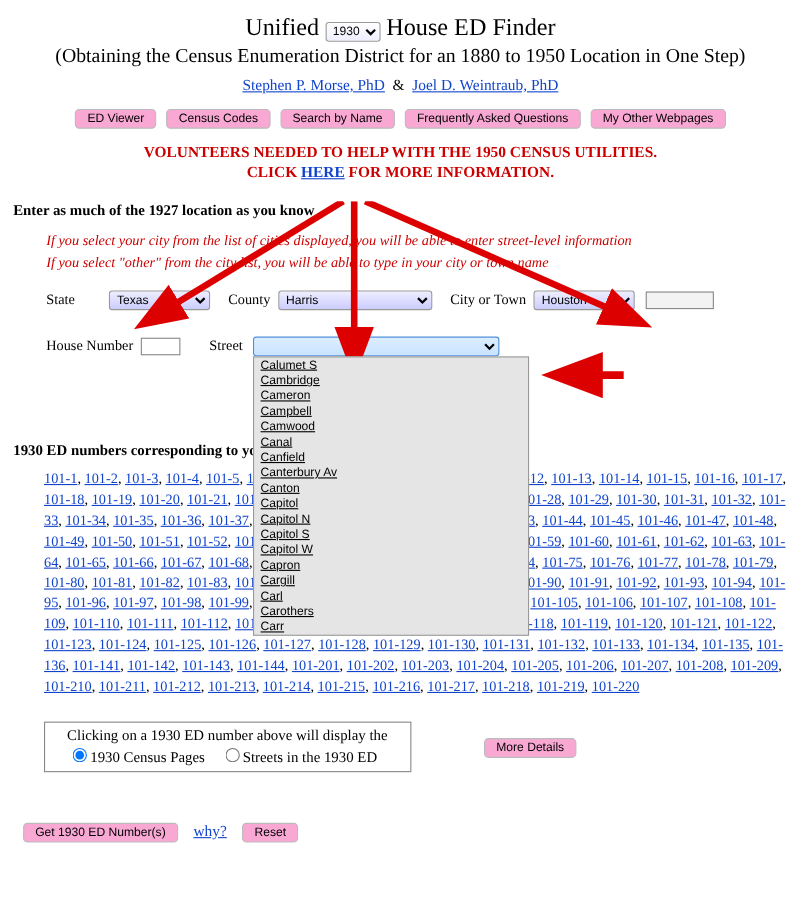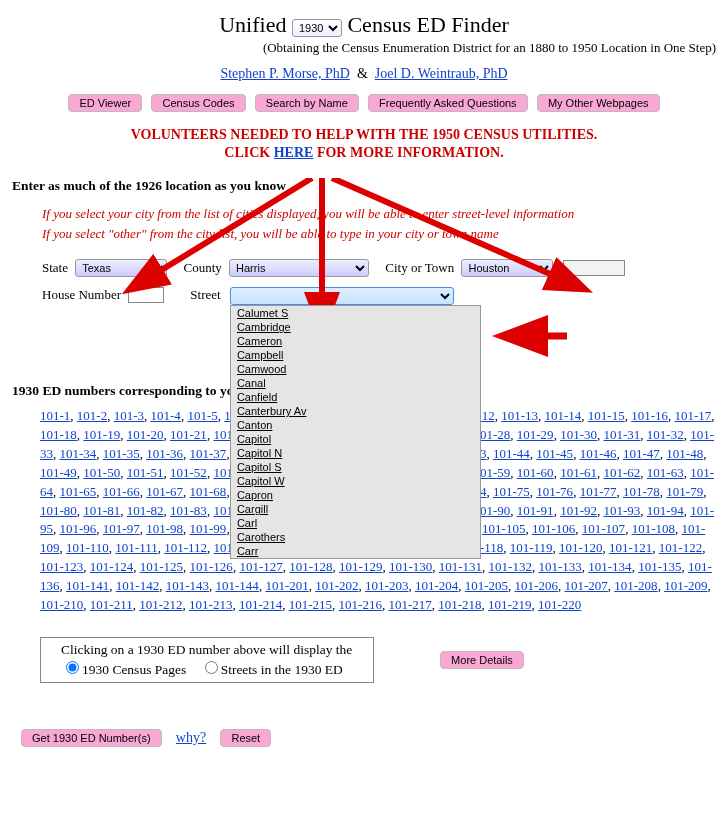--- a/index.html
+++ b/index.html
@@ -6,21 +6,21 @@
 body {
   font-family: "Times New Roman", Times, serif;
   margin: 0;
   padding: 8px 12px;
   font-size: 13px;
   width: 728px;
   color: #000;
 }
 .center { text-align: center; }
 h1 { font-size: 22px; font-weight: normal; margin: 4px 0 2px; }
-.subtitle { font-size: 13px; margin-bottom: 10px; text-align: right; }
+.subtitle { font-size: 18px; margin-bottom: 10px; }
 .authors a, a.link { color: #1144cc; text-decoration: underline; }
 .authors { margin-bottom: 12px; font-size: 14px; }
 .nav-row { margin: 6px 0 14px; }
 .btn {
   display: inline-block;
   font-family: Arial, sans-serif;
   font-size: 11px;
   background: #f9a8d4;
   border: 1px solid #bbb;
   border-radius: 4px;
@@ -36,21 +36,21 @@
 .form-row label { font-size: 13px; margin-right: 4px; }
 .sel {
   font-family: Arial, sans-serif;
   font-size: 11px;
   border: 1px solid #999;
   border-radius: 3px;
   padding: 1px 2px;
   background: linear-gradient(#fff,#eef);
 }
 .sel.year { width: 50px; }
-.sel.state { width: 92px; }
+.sel.state { width: 92px; margin-left: 24px; }
 .sel.county { width: 140px; }
 .sel.city { width: 92px; }
 input.txt {
   font-family: Arial, sans-serif;
   font-size: 11px;
   border: 1px solid #888;
   padding: 1px 3px;
   width: 60px;
 }
 input.everywhere { width: 62px; background:#f3f3f3; }
@@ -94,21 +94,21 @@
 .footer-row { margin: 46px 0 0 6px; }
 .footer-row .why { color:#1144cc; text-decoration:underline; font-size:14px; margin: 0 8px; }
 </style>
 </head>
 <body>
 
 <div class="center">
   <h1>
     <span>Unified</span>
     <select class="sel year"><option>1930</option></select>
-    <span>Census ED Finder</span>
+    <span>House ED Finder</span>
   </h1>
   <div class="subtitle">(Obtaining the Census Enumeration District for an 1880 to 1950 Location in One Step)</div>
   <div class="authors">
     <a href="#">Stephen P. Morse, PhD</a>
     &nbsp;<span>&amp;</span>&nbsp;
     <a href="#">Joel D. Weintraub, PhD</a>
   </div>
   <div class="nav-row">
     <button class="btn">ED Viewer</button>
     <button class="btn">Census Codes</button>
@@ -129,41 +129,41 @@
     <marker id="ah" markerWidth="10" markerHeight="10" refX="6" refY="3" orient="auto">
       <path d="M0,0 L0,6 L8,3 z" fill="#d00"></path>
     </marker>
   </defs>
   <line x1="300" y1="0" x2="120" y2="110" stroke="#d00" stroke-width="6" marker-end="url(#ah)"></line>
   <line x1="310" y1="0" x2="310" y2="150" stroke="#d00" stroke-width="6" marker-end="url(#ah)"></line>
   <line x1="320" y1="0" x2="570" y2="110" stroke="#d00" stroke-width="6" marker-end="url(#ah)"></line>
   <line x1="555" y1="158" x2="494" y2="158" stroke="#d00" stroke-width="7" marker-end="url(#ah)"></line>
 </svg>
 
-<div class="section-label">Enter as much of the 1926 location as you know</div>
+<div class="section-label">Enter as much of the 1927 location as you know</div>
 
 <div class="hints">
   <div>If you select your city from the list of cities displayed, you will be able to enter street-level information</div>
   <div>If you select "other" from the city list, you will be able to type in your city or town name</div>
 </div>
 
 <div class="form-row">
   <label>State</label>
   <select class="sel state" style="color:#000;background:linear-gradient(#eef,#ccf)"><option>Texas</option></select>
   &nbsp;&nbsp;&nbsp;
   <label>County</label>
   <select class="sel county" style="background:linear-gradient(#eef,#ccf)"><option>Harris</option></select>
   &nbsp;&nbsp;&nbsp;
   <label>City or Town</label>
   <select class="sel city" style="background:linear-gradient(#eef,#ccf)"><option>Houston</option></select>
   &nbsp;
   <input class="txt everywhere" disabled="" style="">
 </div>
 
-<div class="form-row" style="margin-top:10px;">
+<div class="form-row" style="margin-top:24px;">
   <label>House Number</label>
   <input class="txt" style="width: 36px;" value="">
   &nbsp;&nbsp;&nbsp;&nbsp;&nbsp;&nbsp;
   <label>Street</label>
   <span class="street-wrap">
     <select class="street-sel"><option></option></select>
     <div class="dropdown-list" id="street-list">
           <div>Calumet S</div>
           <div>Cambridge</div>
           <div>Cameron</div>

